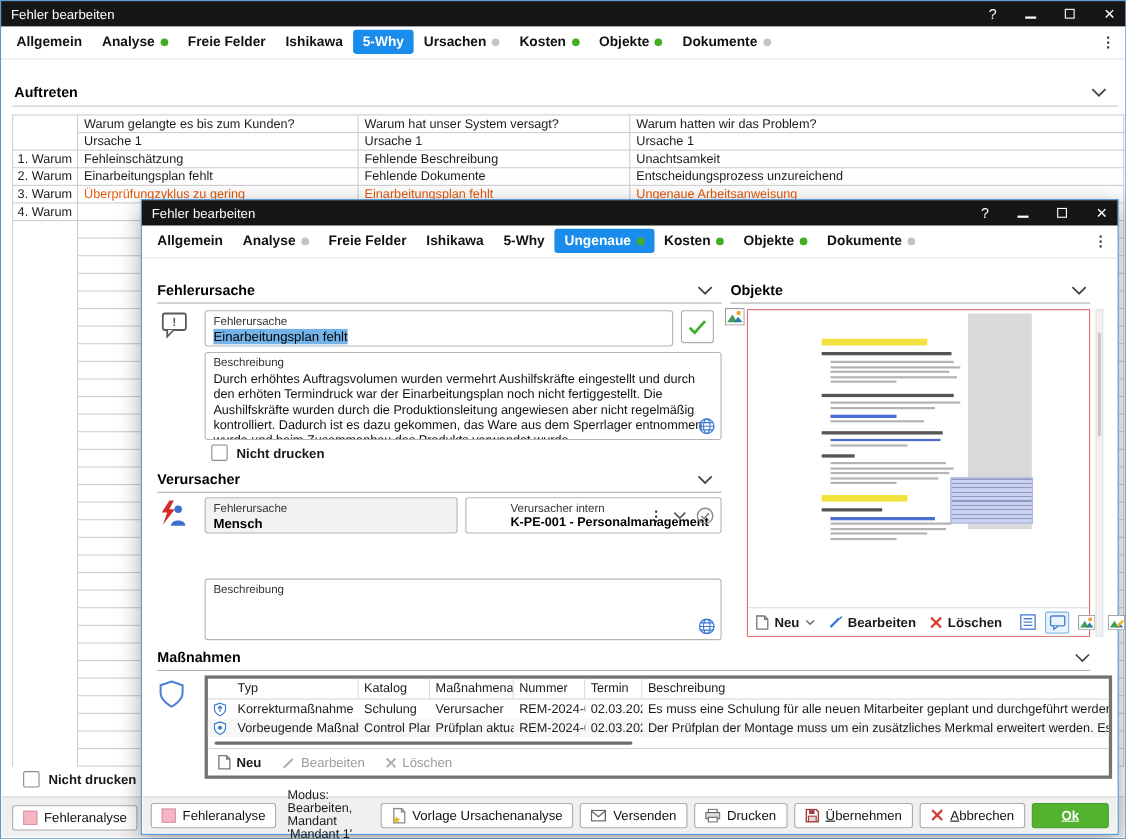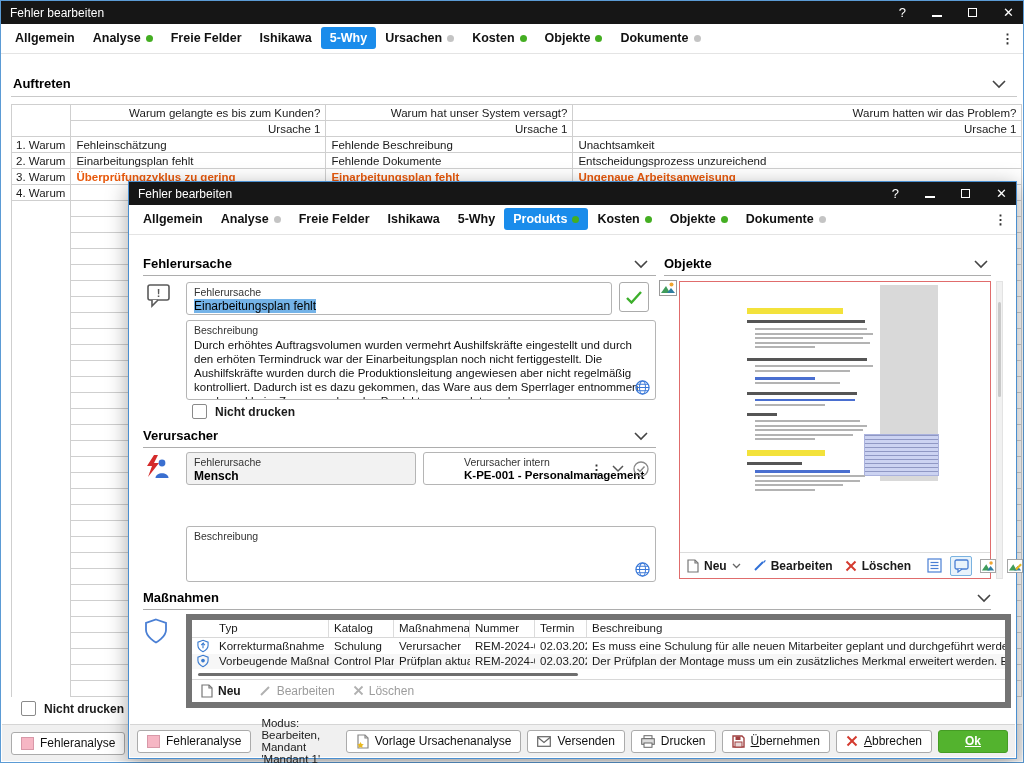--- a/index.html
+++ b/index.html
@@ -26,23 +26,23 @@
   .kebab { margin-left:auto; font-weight:bold; color:#333; font-size:13px; letter-spacing:0; padding-right:4px; }
 
   .sec-head { position:absolute; font-weight:bold; font-size:13px; color:#000; }
   .sec-rule { position:absolute; height:1px; background:#adadad; }
   .chev { position:absolute; width:14px; height:9px; }
   .chev svg { display:block; }
 
   
   table.fivewhy { position:absolute; left:10px; top:103px; border-collapse:collapse; table-layout:fixed; background:#fff; }
   table.fivewhy th, table.fivewhy td { border:1px solid #cfcfcf; font-weight:normal; font-size:11.5px; height:16px; padding:0 5px; overflow:hidden; white-space:nowrap; }
-  table.fivewhy th { text-align:right; }
+  table.fivewhy th { text-align:left; }
   table.fivewhy td.rlabel { padding-left:4px; }
-  table.fivewhy tr.hl td { color:var(--c-orange); font-weight:bold; }
+  table.fivewhy tr.hl td { color:var(--c-orange); font-weight:normal; }
   table.fivewhy td.c0e { border-bottom-color:transparent; border-top-color:transparent; }
 
   
   .cb { width:15px; height:15px; background:#fff; border:1px solid #8a8a8a; border-radius:2px; display:inline-block; }
   .cb-row { position:absolute; display:flex; align-items:center; gap:8px; font-weight:bold; font-size:12px; }
 
   
   .statusbar { position:absolute; background:#f0f0f0; border-top:1px solid #d5d5d5; display:flex; align-items:center; }
   .btn { display:inline-flex; align-items:center; gap:6px; background:#fff; border:1px solid #ababab; border-radius:3px; height:23px; padding:0 9px; font-size:12px; color:#111; white-space:nowrap; }
   .btn .sw { width:13px; height:13px; background:#f6b6c4; border:1px solid #d898a8; }
@@ -56,21 +56,21 @@
   .field .flabel { font-size:10.5px; color:#333; }
   .field .fval { font-size:12px; color:#000; margin-top:1px; }
   .field .fval.bold { font-weight:bold; }
   .field.gray { background:#f2f2f2; }
   .sel { background:#74b3e8; }
   .ftext { font-size:11.5px; line-height:14px; color:#111; margin-top:2px; }
   .globe { position:absolute; right:5px; bottom:4px; }
   .fld-icons { position:absolute; right:6px; top:8px; display:flex; align-items:center; gap:9px; }
 
   
-  .mgrid { position:absolute; border:6px solid #737373; background:#fff; display:flex; flex-direction:column; }
+  .mgrid { position:absolute; border:3px solid #737373; background:#fff; display:flex; flex-direction:column; }
   .mrow { display:grid; grid-template-columns:22px 115px 65px 76px 65px 52px 1fr; align-items:center; }
   .mrow > div { padding:0 5px; font-size:11.5px; white-space:nowrap; overflow:hidden; height:100%; display:flex; align-items:center; }
   .mrow.mhead { height:19px; border-bottom:1px solid #d8d8d8; }
   .mrow.mhead > div { border-right:1px solid #dcdcdc; }
   .mrow.mhead > div:last-child, .mrow.mhead > div:first-child { border-right:none; }
   .mrow.mbody { height:17px; }
   .mrow.mbody:nth-child(3) { background:#f7f7f7; }
   .mscroll { margin-top:auto; height:10px; display:flex; align-items:center; padding:0 6px; }
   .mscroll .thumb { height:3px; background:#6e6e6e; border-radius:2px; width:380px; }
   .mtoolbar { height:25px; border-top:1px solid #d8d8d8; display:flex; align-items:center; gap:18px; padding:0 9px; font-size:12px; }
@@ -428,21 +428,21 @@
     <span class="tab">
         <span>Freie Felder</span>
       </span>
     <span class="tab">
         <span>Ishikawa</span>
       </span>
     <span class="tab">
         <span>5-Why</span>
       </span>
     <span class="tab active">
-        <span>Produkts</span>
+        <span>Ungenaue</span>
         <span class="dot green"></span>
       </span>
     <span class="tab">
         <span>Kosten</span>
         <span class="dot green"></span>
       </span>
     <span class="tab">
         <span>Objekte</span>
         <span class="dot green"></span>
       </span>

